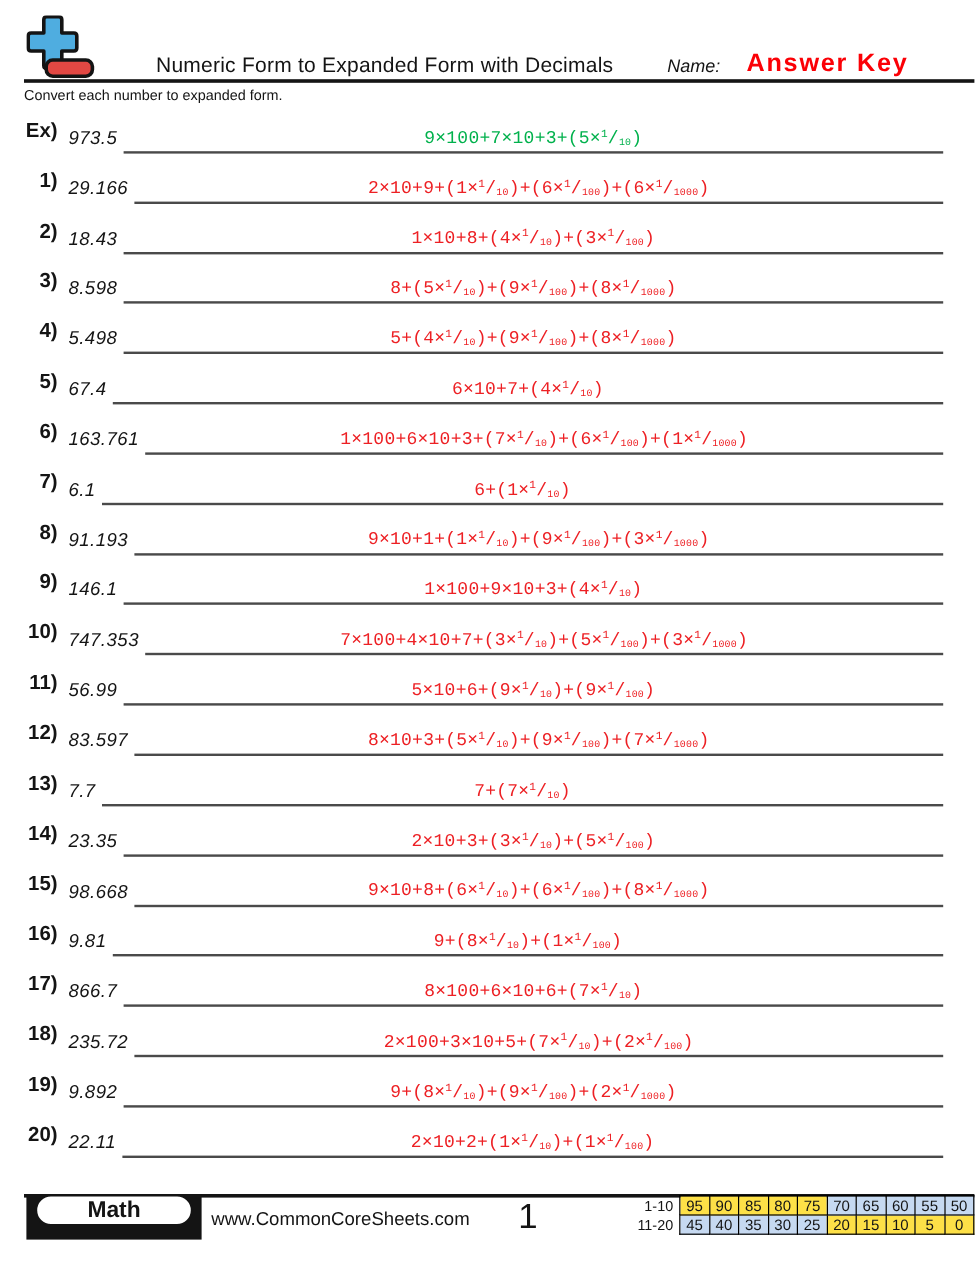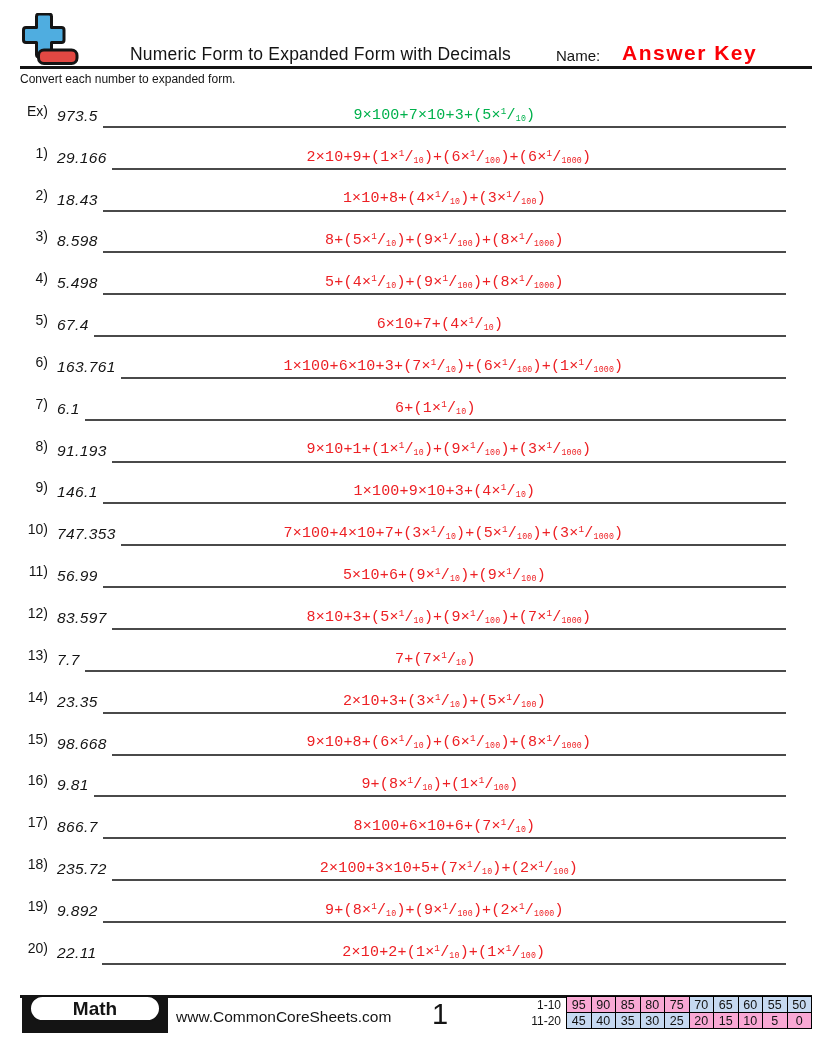--- a/index.html
+++ b/index.html
@@ -15,47 +15,47 @@
   *{margin:0;padding:0;box-sizing:border-box;}
   html,body{background:#ffffff;}
   body{
     width:816px;height:1056px;position:relative;overflow:hidden;
     font-family:"Liberation Sans","DejaVu Sans",sans-serif;color:var(--ink);
   }
   
   .logo{position:absolute;left:22px;top:13px;}
   .header-rule{position:absolute;left:20px;right:4px;top:66px;height:3px;background:var(--ink);}
   .title{position:absolute;left:130px;top:44px;font-size:17.5px;font-weight:400;letter-spacing:.2px;}
-  .name-label{position:absolute;left:556px;top:47px;font-size:15px;}
+  .name-label{position:absolute;left:556px;top:47px;font-size:15px;font-style:italic;}
   .answer-key{position:absolute;left:622px;top:41px;font-size:21px;font-weight:bold;
     color:var(--answer-key-red);letter-spacing:1.5px;}
   .instruction{position:absolute;left:20px;top:72px;font-size:12px;font-weight:normal;}
   
   .problems{position:absolute;left:14px;right:30px;top:86px;}
   .row{height:41.85px;display:flex;align-items:flex-end;}
-  .plabel{width:34px;text-align:right;font-weight:normal;font-size:14px;margin-bottom:9px;flex:none;}
+  .plabel{width:34px;text-align:right;font-weight:bold;font-size:17px;margin-bottom:9px;flex:none;}
   .pnum{margin-left:9px;font-size:15.5px;letter-spacing:.4px;margin-bottom:3px;flex:none;white-space:nowrap;font-style:italic;}
   .ansline{flex:1;margin-left:5px;border-bottom:2px solid var(--line-gray);
     text-align:center;min-width:0;}
   .answer{display:inline-block;font-size:15px;letter-spacing:.2px;color:var(--answer-red);
     padding-bottom:2px;white-space:nowrap;font-family:Liberation Mono, monospace;}
   .answer.example{color:var(--example-green);}
   .answer sup{font-size:62%;vertical-align:.55em;}
   .answer sub{font-size:55%;vertical-align:-.2em;}
   
   .footer-rule{position:absolute;left:20px;right:4px;top:995px;height:3px;background:var(--ink);}
   .math-badge{position:absolute;left:22px;top:995px;width:146px;height:38px;background:var(--ink);
     display:flex;align-items:flex-start;justify-content:center;}
   .math-pill{width:132px;height:27px;background:#fff;border:2.5px solid var(--ink);border-radius:14px;
     display:flex;align-items:center;justify-content:center;font-size:19px;font-weight:bold;}
   .website{position:absolute;left:176px;top:1008px;font-size:15.5px;}
   .page-num{position:absolute;left:410px;top:998px;width:60px;text-align:center;font-size:29px;}
   .score-table{position:absolute;right:4px;top:996px;border-collapse:collapse;}
   .score-table td{border:1.5px solid #000;width:24.5px;height:16px;text-align:center;
-    font-size:12.5px;padding:0 1px;background:#f9a8d4;}
+    font-size:12.5px;padding:0 1px;background:#fde047;}
   .score-table td.rlabel{border:none;background:transparent;text-align:right;padding-right:5px;
     font-size:12px;width:40px;}
   .score-table td.shaded{background:var(--table-blue);}
 </style>
 </head>
 <body>
 
 <div class="logo">
   <svg width="58" height="54" viewBox="0 0 58 54" aria-hidden="true">
     <path d="M14.5 3.5 Q14.5 1 17 1 H27 Q29.5 1 29.5 3.5 V14.5 H39.5 Q42 14.5 42 17 V27 Q42 29.5 39.5 29.5 H29.5 V41.5 Q29.5 44 27 44 H17 Q14.5 44 14.5 41.5 V29.5 H4 Q1.5 29.5 1.5 27 V17 Q1.5 14.5 4 14.5 H14.5 Z" fill="var(--logo-blue)" stroke="#141414" stroke-width="3" stroke-linejoin="round"></path>

